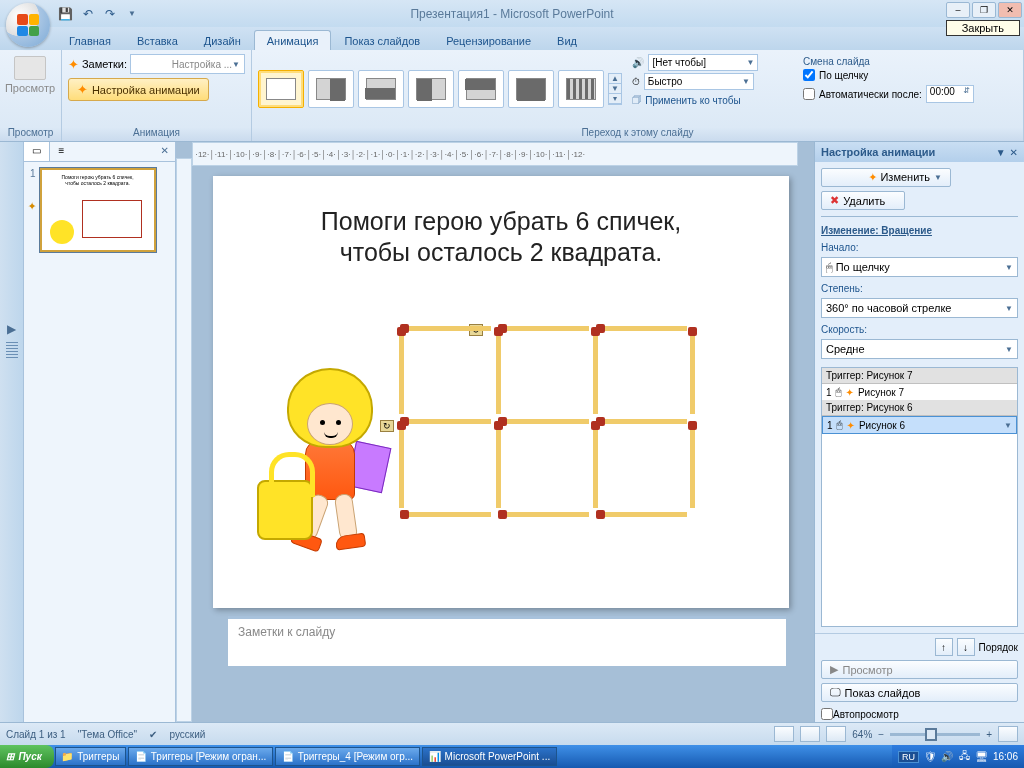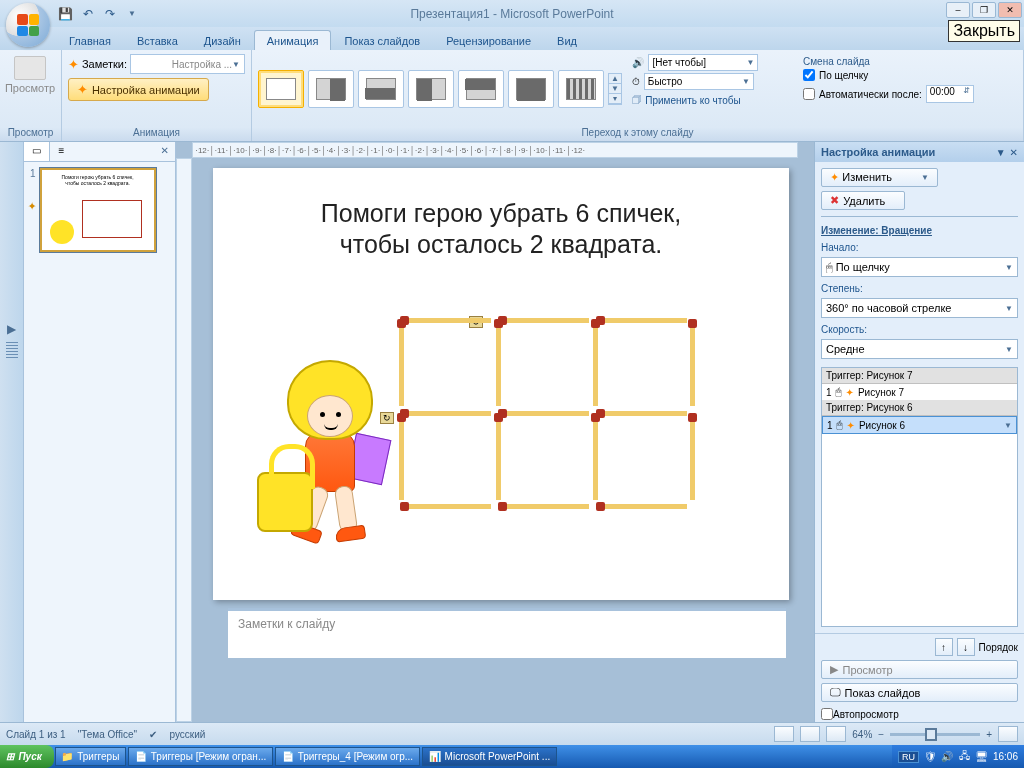--- a/index.html
+++ b/index.html
@@ -8,21 +8,21 @@
 
 .titlebar { height: 27px; background: linear-gradient(#d6e6f5,#c3dbf0); display: flex; align-items: center; position: relative; font-size: 11px; }
 .office-btn { width: 44px; height: 44px; position: absolute; left: 6px; top: 3px; z-index: 20; border-radius: 50%; background: radial-gradient(circle at 30% 30%, #fff, #e0e0e0 45%, #a9c6e4 46%, #7ba9d6); box-shadow: 0 1px 3px rgba(0,0,0,.3); display:flex; align-items:center; justify-content:center; }
 .office-logo { width:22px; height:22px; display:grid; grid-template-columns:1fr 1fr; gap:1px;}
 .office-logo span{ border-radius:2px;}
 .qat { margin-left: 56px; display: flex; gap: 2px; align-items:center; height:100%; }
 .qat-btn { width: 20px; height: 20px; display:flex; align-items:center; justify-content:center; font-size:12px; color:#2c5a8a; border-radius:2px; }
 .title-text { position:absolute; left:50%; transform:translateX(-50%); color:#5a7a9a; font-size:12px; }
 .win-controls { position:absolute; right:2px; top:2px; display:flex; gap:2px;}
 .win-btn{ width:24px; height:16px; background:#e8f0f8; border:1px solid #9ab8d4; border-radius:2px; font-size:9px; display:flex; align-items:center; justify-content:center;}
-.close-label{ position:absolute; right:4px; top:20px; background:#fffde9; border:1px solid #333; padding:1px 4px; font-size:16px; z-index:30;}
+.close-label{ position:absolute; right:4px; top:20px; background:#fffde9; border:1px solid #333; padding:1px 15px; font-size:11px; z-index:30;}
 
 
 .tabstrip { height:23px; background:linear-gradient(#cfe1f3,#bdd6ec); display:flex; align-items:flex-end; padding-left:56px; font-size:11px; }
 .tab { padding:4px 12px 3px; color:#1d548d; cursor:pointer; border:1px solid transparent; border-bottom:none; }
 .tab.active { background:#e9f1fa; border-color:#9bb8d3; border-radius:3px 3px 0 0; }
 
 
 .ribbon { height:92px; background:linear-gradient(#eaf2fb,#dce9f6 85%,#cadbee); border-bottom:1px solid #9bb8d3; display:flex; font-size:11px; }
 .rgroup{ border-right:1px solid #b4cbe2; display:flex; flex-direction:column; position:relative; padding:2px 4px;}
 .rgroup-label{ text-align:center; color:#4b6f94; font-size:10px; padding:1px 0; margin-top:auto;}
@@ -62,21 +62,21 @@
 .thumb-wrap{ display:flex; gap:4px; margin-bottom:8px;}
 .thumb-num{ font-size:10px; color:#5a7a9a;}
 .thumb{ width:116px; height:84px; background:#fff; border:2px solid #d0a23c; box-shadow:0 0 0 1px #5a7a9a; position:relative; font-size:4px; padding:4px;}
 .thumb .star{ position:absolute; left:-14px; top:30px; color:#d68b00; font-size:11px;}
 
 .side-collapse{ width:24px; background:linear-gradient(90deg,#cfe0f0,#bdd6ec); border-right:1px solid #a8c2dc; display:flex; flex-direction:column; align-items:center; padding-top:180px; gap:6px;}
 .side-collapse .arr{ font-size:12px; color:#4b6f94;}
 .side-collapse .grip{ width:12px; height:16px; background:repeating-linear-gradient(#6a8fb5 0 1px, transparent 1px 3px);}
 
 .canvas-area{ flex:1; display:flex; flex-direction:column; background:#a6bfd7; position:relative;}
-.ruler-h{ height:16px; background:#eef5fc; margin:0 16px 0 16px; font-size:8px; color:#666; display:flex; align-items:center; overflow:hidden; border:1px solid #bcd2e6; }
+.ruler-h{ height:24px; background:#eef5fc; margin:0 16px 0 16px; font-size:8px; color:#666; display:flex; align-items:center; overflow:hidden; border:1px solid #bcd2e6; }
 .ruler-v{ width:16px; background:#eef5fc; position:absolute; left:0; top:16px; bottom:0; border:1px solid #bcd2e6;}
 .canvas-scroll{ flex:1; overflow:auto; padding:10px 14px 0 26px;}
 .slide{ width:576px; height:432px; background:#fff; margin:0 auto; box-shadow:2px 2px 6px rgba(0,0,0,.3); position:relative; padding:30px 40px;}
 .slide h2{ font-family: Calibri, sans-serif; font-weight:300; font-size:25px; text-align:center; line-height:1.2; color:#222;}
 
 .matches{ position:absolute; left:186px; top:150px; width:296px; height:192px;}
 .match-h{ position:absolute; height:5px; background:#f0cb6a;}
 .match-h::before{ content:""; position:absolute; left:-5px; top:-2px; width:9px; height:9px; background:#b03020; border-radius:2px;}
 .match-v{ position:absolute; width:5px; background:#f0cb6a;}
 .match-v::before{ content:""; position:absolute; top:-5px; left:-2px; width:9px; height:9px; background:#b03020; border-radius:2px;}
@@ -98,21 +98,21 @@
 .book{ position:absolute; left:94px; top:76px; width:36px; height:46px; background:#c87aff; border:1px solid #7b2bbf; transform:rotate(12deg);}
 
 .notes-bar{ height:50px; background:#fff; border-top:3px solid #a8c2dc; margin:8px 14px 0 26px; padding:6px 10px; font-size:12px; color:#888;}
 
 
 .taskpane{ width:210px; background:#e3eefa; border-left:1px solid #9bb8d3; display:flex; flex-direction:column; font-size:11px;}
 .tp-header{ height:20px; background:linear-gradient(#c9def3,#b3cfeb); display:flex; align-items:center; padding:0 6px; font-weight:bold; color:#2c5a8a; justify-content:space-between;}
 .tp-header .ctrls{ display:flex; gap:4px; font-size:10px; font-weight:normal;}
 .tp-body{ padding:6px; display:flex; flex-direction:column; gap:4px; flex:1; overflow:hidden;}
 .tp-btn{ background:linear-gradient(#fbfdff,#e3eefa); border:1px solid #9bb8d3; border-radius:2px; padding:2px 8px; display:flex; align-items:center; gap:4px; font-size:11px;}
-.tp-btn.combo{ justify-content:space-between; width:117px;}
+.tp-btn.combo{ justify-content:flex-end; width:130px;}
 .tp-btn .ico{ font-size:11px;}
 .tp-label{ color:#1d548d; font-size:10px; margin-top:2px;}
 .tp-label.bold{ font-weight:bold; color:#2c5a8a;text-decoration:underline;}
 .combo-full{ background:#fff; border:1px solid #9bb8d3; height:20px; display:flex; align-items:center; padding:0 4px; justify-content:space-between; font-size:11px;}
 .trig-list{ border:1px solid #9bb8d3; background:#fff; flex:1; margin-top:4px; font-size:10px;}
 .trig-head{ background:#e1e1e1; padding:2px 4px; border-bottom:1px solid #c0c0c0;}
 .trig-item{ padding:2px 4px; display:flex; align-items:center; gap:4px;}
 .trig-item.sel{ background:#c5dffb; border:1px solid #4a91d4;}
 .tp-footer{ padding:4px 6px; display:flex; flex-direction:column; gap:4px; border-top:1px solid #b4cbe2;}
 .reorder{ display:flex; align-items:center; gap:4px; justify-content:flex-end; font-size:10px;}

